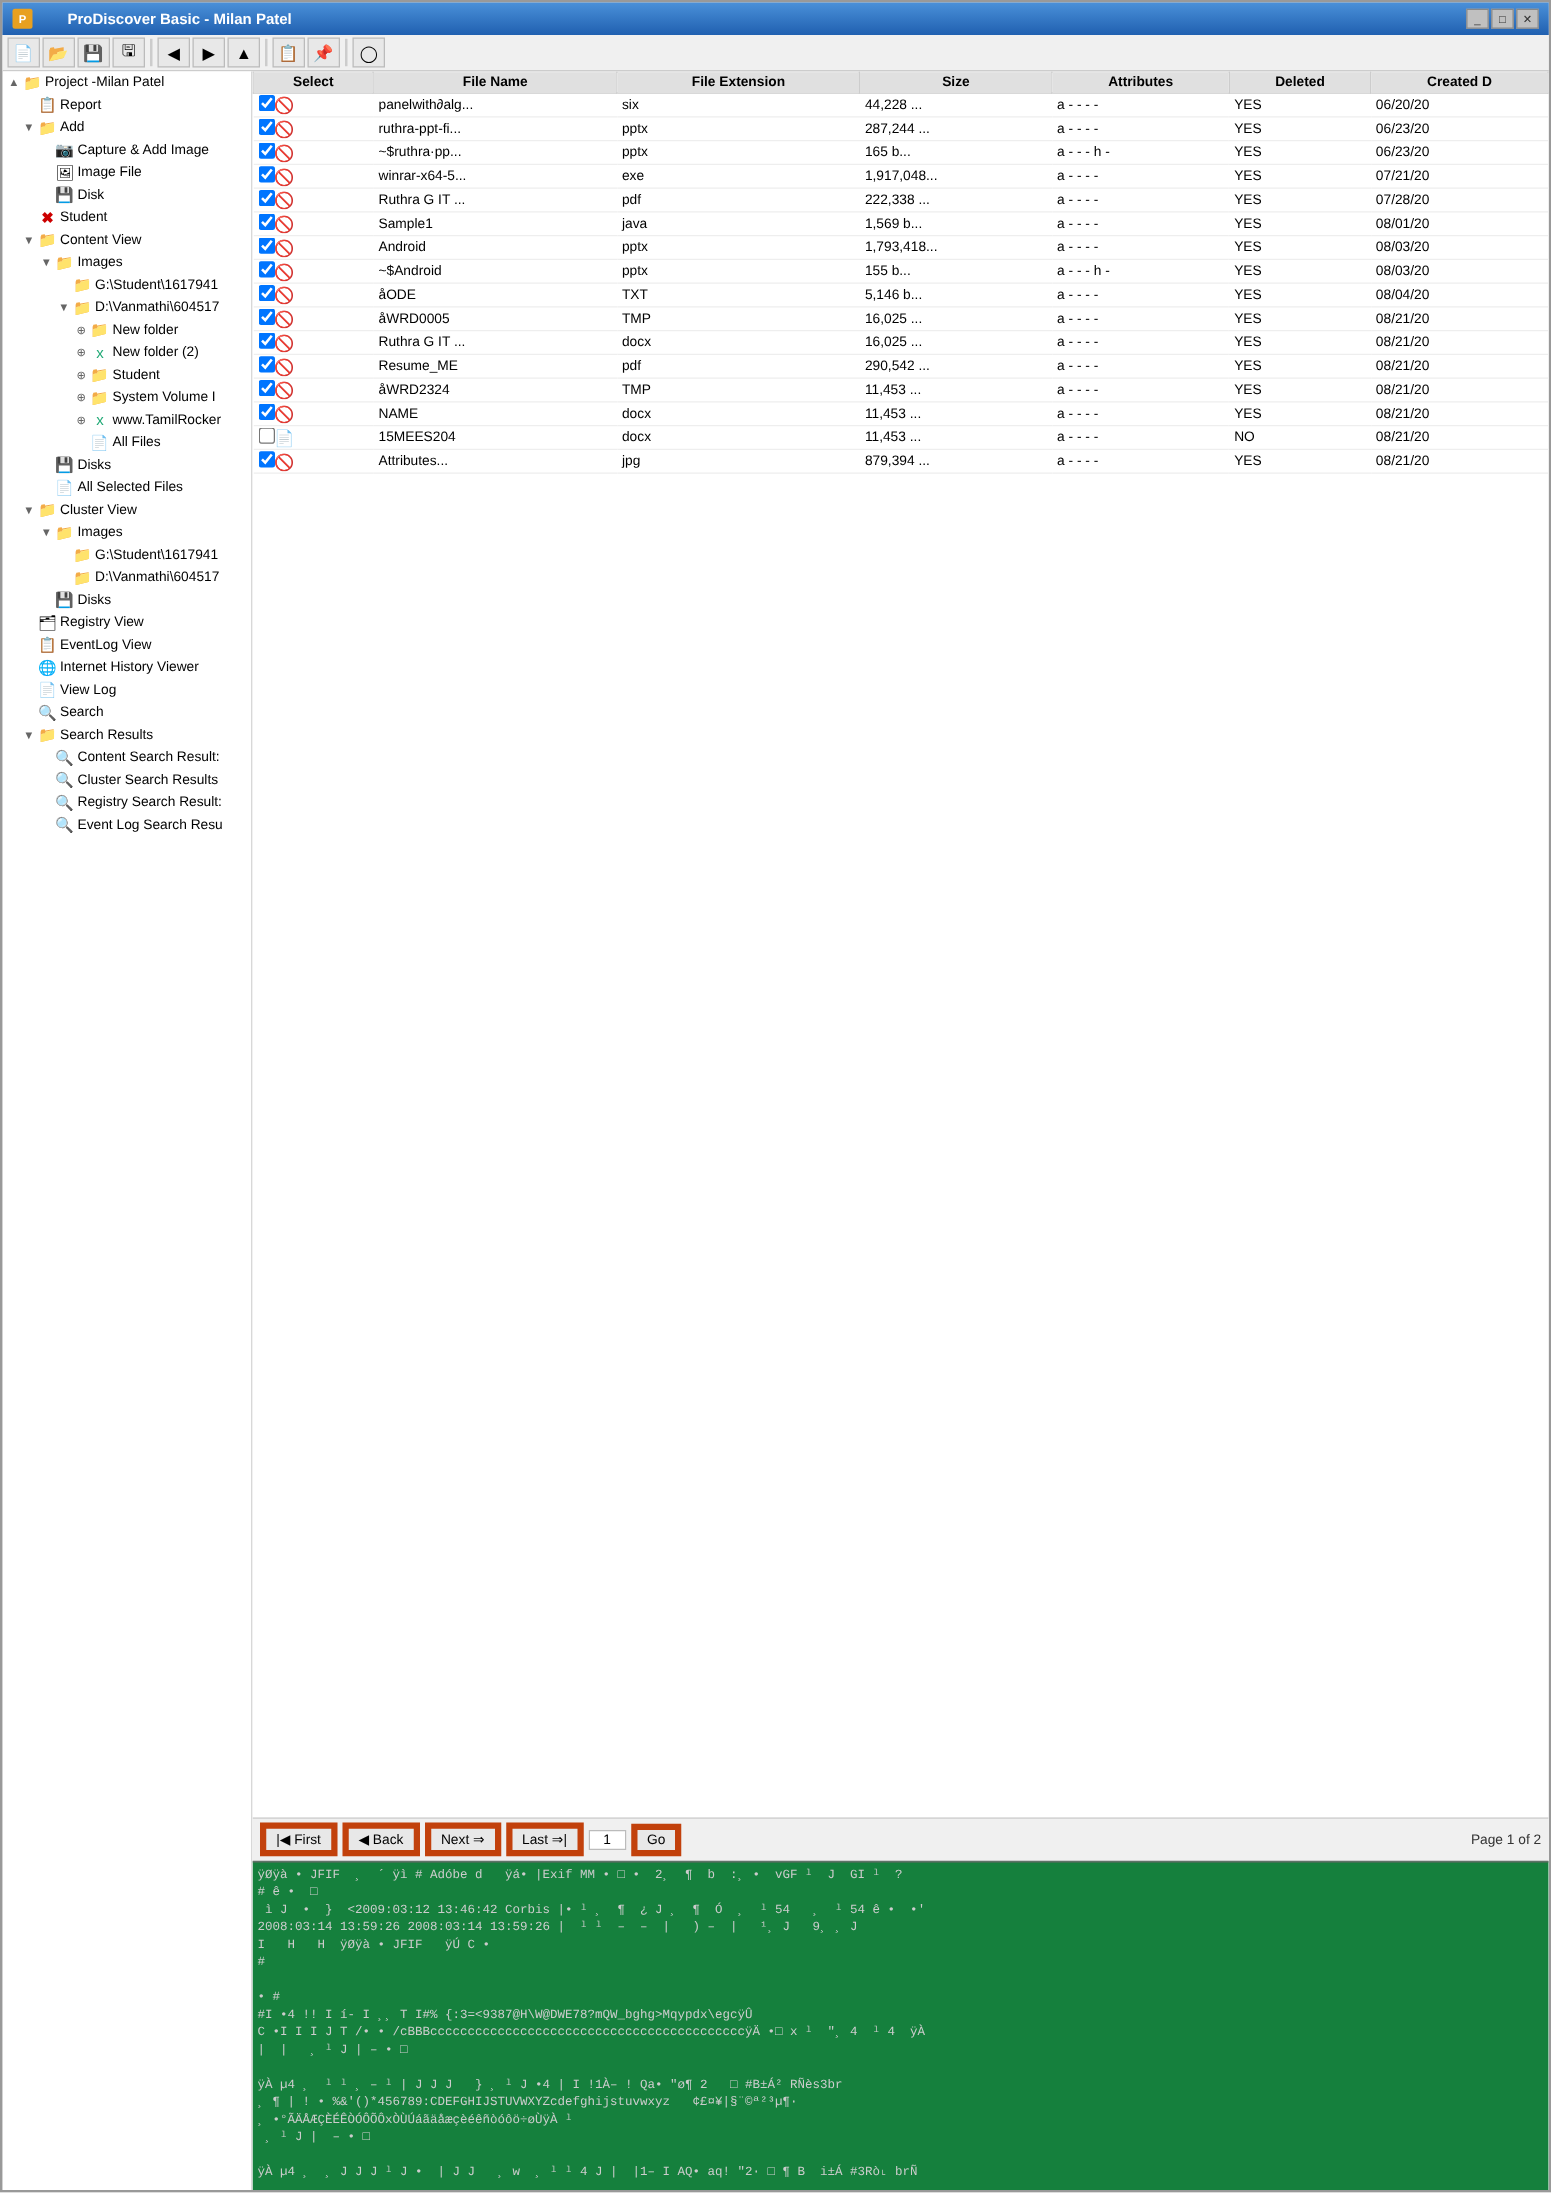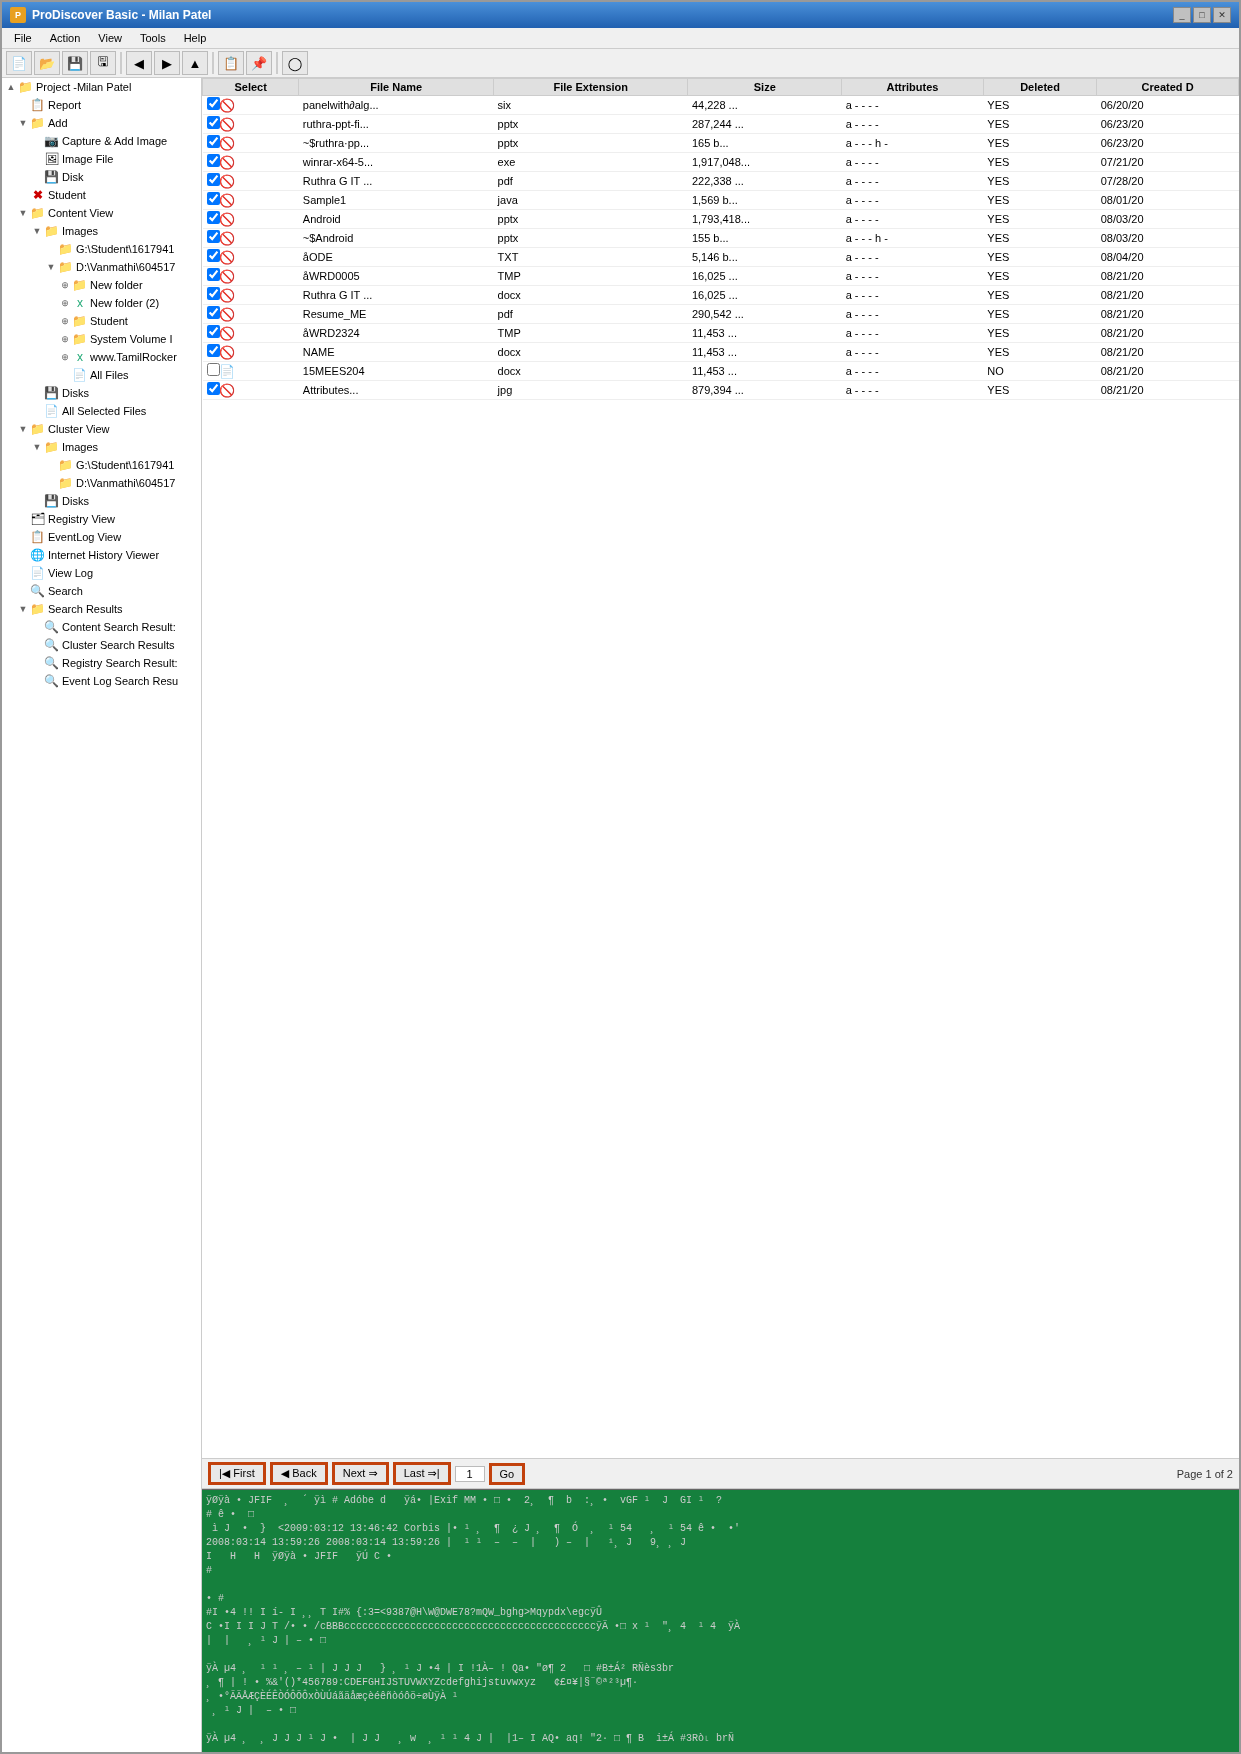--- a/index.html
+++ b/index.html
@@ -43,20 +43,21 @@
       align-items: center;
       justify-content: center;
       font-size: 9px;
       color: white;
       font-weight: bold;
     }
     .title-text {
       font-size: 12px;
       font-weight: bold;
       color: white;
+      margin-left: 22px;
     }
     .title-buttons {
       display: flex;
       gap: 2px;
     }
     .title-btn {
       width: 18px;
       height: 16px;
       background: #c0c0c0;
       border: 1px solid #888;
@@ -192,21 +193,21 @@
       padding: 3px 6px;
       background: #f0f0f0;
       border-top: 1px solid #ccc;
       border-bottom: 1px solid #ccc;
       flex-shrink: 0;
     }
     .nav-btn {
       padding: 2px 8px;
       font-size: 11px;
       background: #e8e8e8;
-      border: 3px solid #c2410c;
+      border: 5px solid #c2410c;
       cursor: pointer;
       display: flex;
       align-items: center;
       gap: 2px;
     }
     .nav-page {
       margin-left: auto;
       font-size: 11px;
       color: #333;
     }
@@ -257,27 +258,20 @@
       <div class="title-icon">P</div>
       <span class="title-text">ProDiscover Basic - Milan Patel</span>
     </div>
     <div class="title-buttons">
       <div class="title-btn">_</div>
       <div class="title-btn">□</div>
       <div class="title-btn">✕</div>
     </div>
   </div>
 
-  <div class="menu-bar">
-    <div class="menu-item">File</div>
-    <div class="menu-item">Action</div>
-    <div class="menu-item">View</div>
-    <div class="menu-item">Tools</div>
-    <div class="menu-item">Help</div>
-  </div>
 
   <div class="toolbar">
     <div class="tb-btn" title="New">📄</div>
     <div class="tb-btn" title="Open">📂</div>
     <div class="tb-btn" title="Save">💾</div>
     <div class="tb-btn" title="Disk">🖫</div>
     <div class="tb-separator"></div>
     <div class="tb-btn" title="Back">◀</div>
     <div class="tb-btn" title="Forward">▶</div>
     <div class="tb-btn" title="Up">▲</div>

